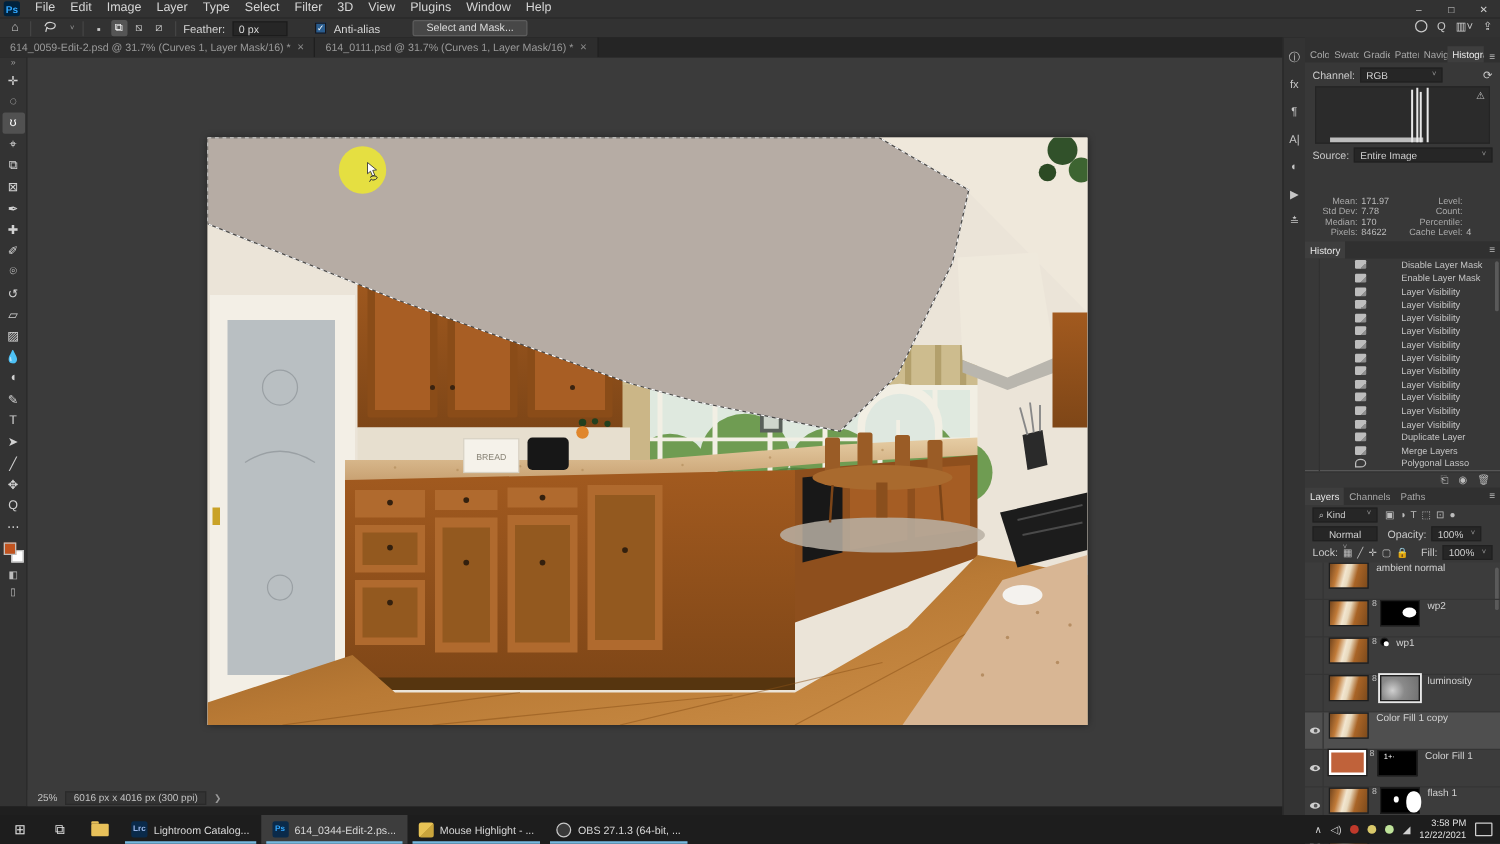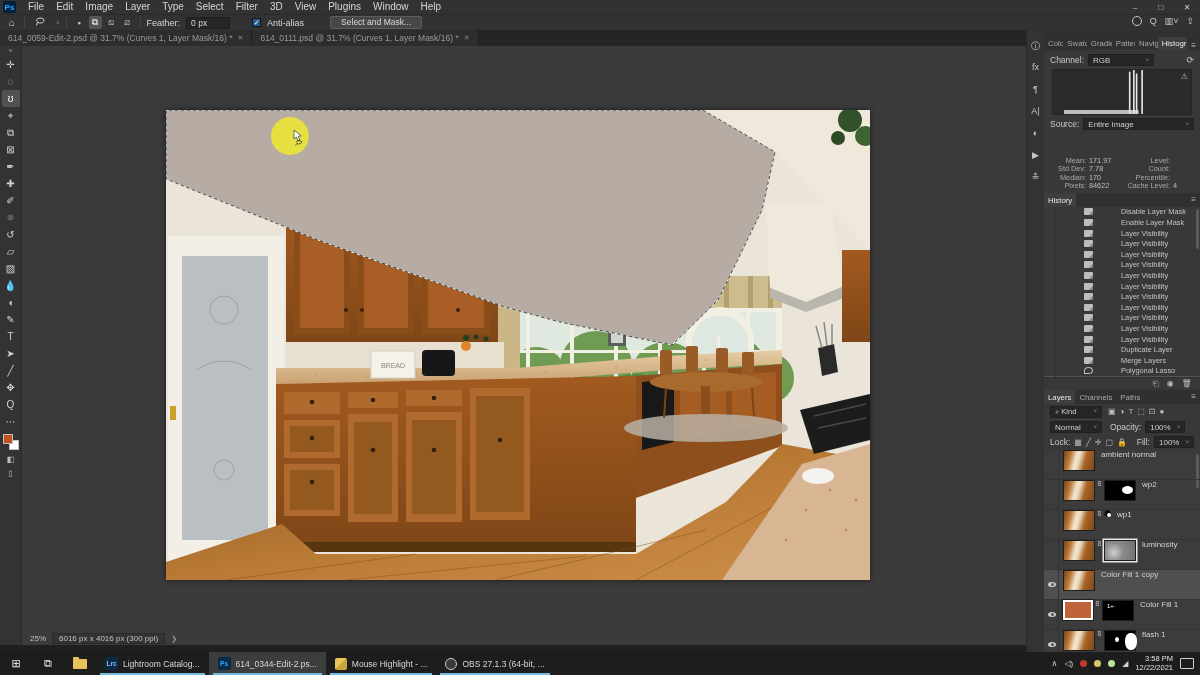--- a/index.html
+++ b/index.html
@@ -675,21 +675,21 @@
       <span id="filter-icons" style="display:flex;gap:4px;margin-left:3px;">
           <span class="f-ico">▣</span>
           <span class="f-ico">◑</span>
           <span class="f-ico">T</span>
           <span class="f-ico">⬚</span>
           <span class="f-ico">⊡</span>
           <span class="f-ico">●</span>
         </span>
     </div>
     <div class="row" style="height:15px;">
-      <span class="select-box" style="width:52px;">
+      <span class="select-box" style="width:52px;flex-direction:column;">
         <span>Normal</span>
           <span style="font-size:6px;color:#9a9a9a;">˅</span>
       </span>
       <span style="margin-left:4px;">Opacity:</span>
       <span class="select-box" style="width:40px;">
         <span>100%</span>
           <span style="font-size:6px;color:#9a9a9a;">˅</span>
       </span>
     </div>
     <div class="row" style="height:15px;">

